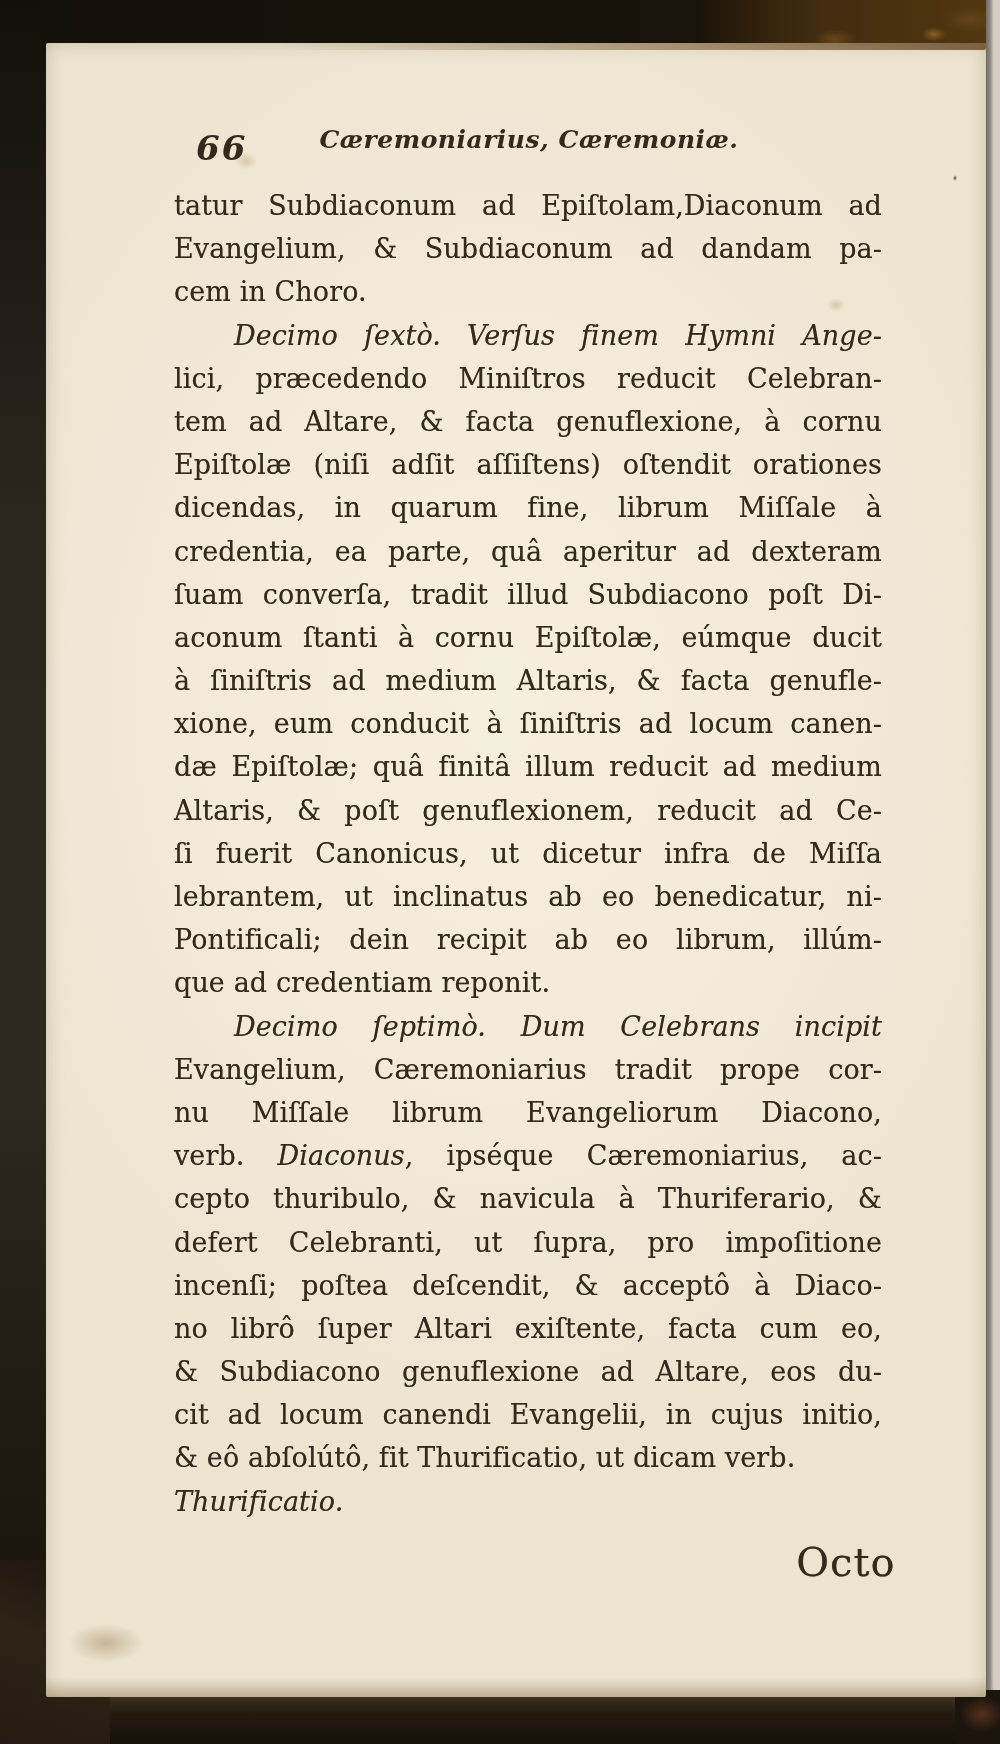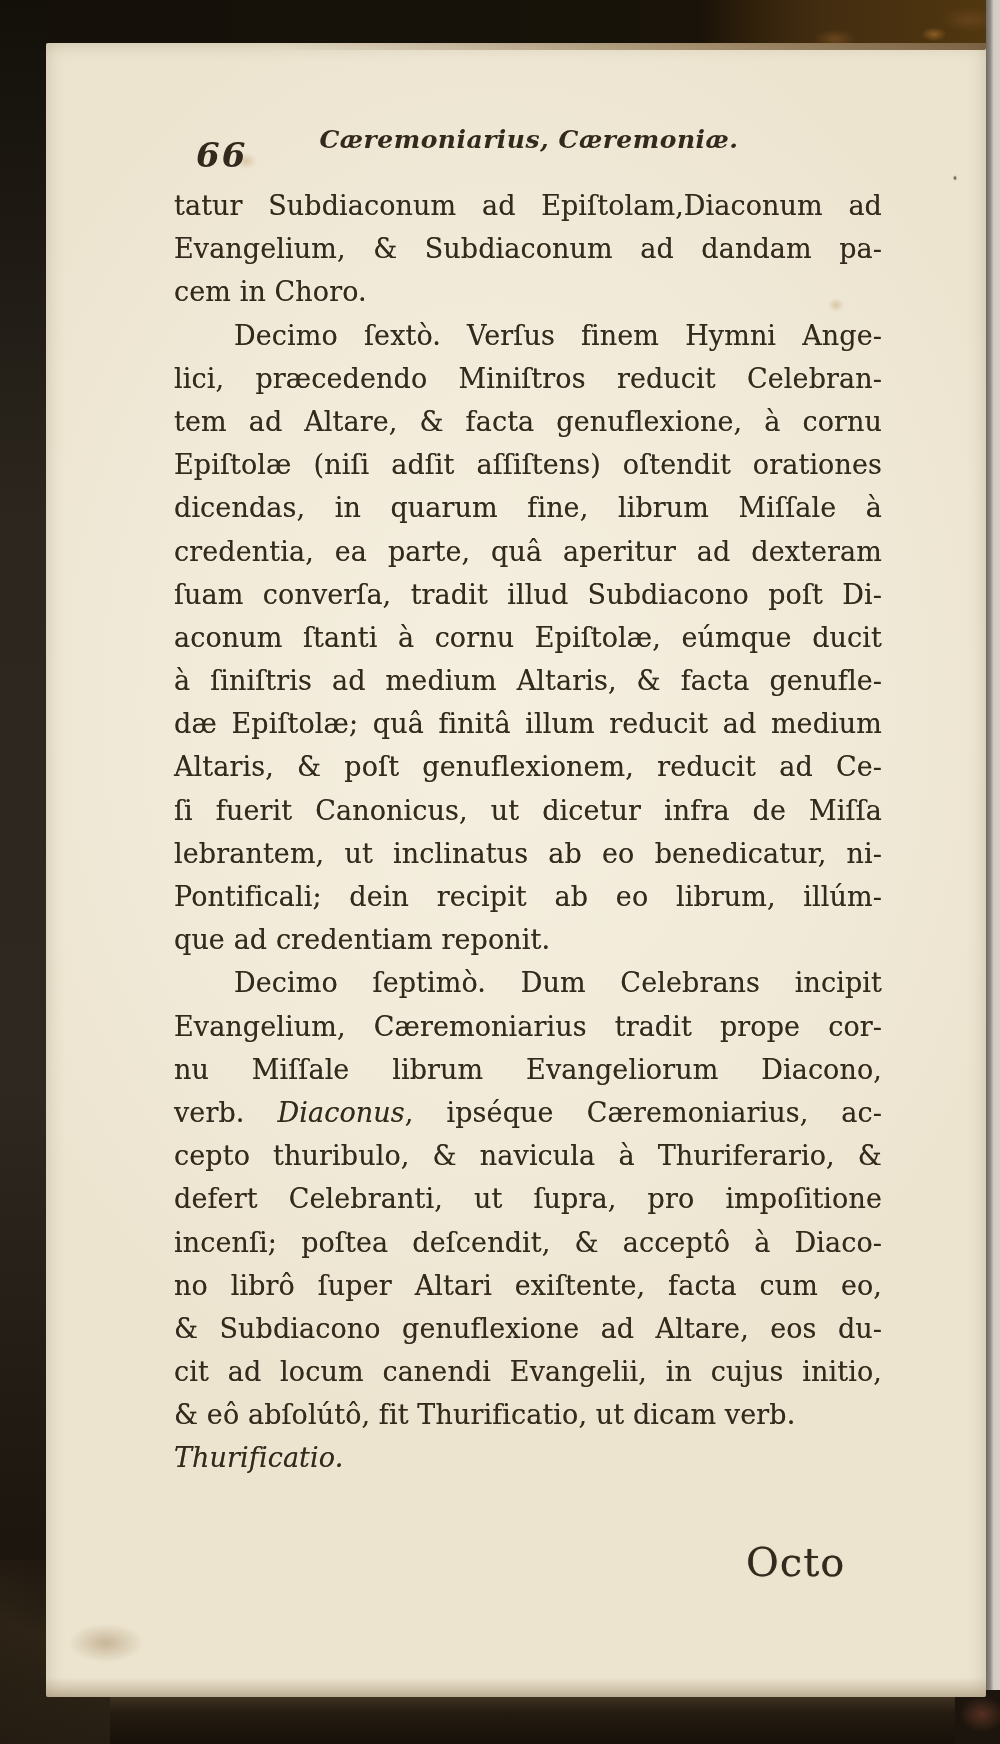--- a/index.html
+++ b/index.html
@@ -45,36 +45,36 @@
     box-shadow:inset 0 0 18px rgba(90,70,40,.25);
     border-radius:2px;
   }
   .page-top-browning{position:absolute;left:230px;top:0;width:710px;height:7px;
     background:linear-gradient(90deg,rgba(110,78,36,0),rgba(110,78,36,.55) 60%,rgba(90,60,25,.75));
     border-radius:2px;}
   .page-bottom-browning{position:absolute;left:0;top:1634px;width:940px;height:20px;
     background:linear-gradient(180deg,rgba(120,95,60,0),rgba(120,95,60,.3));}
 
   .headrow{position:absolute;left:128px;top:82px;width:710px;height:50px;color:var(--ink);}
-  .page-number{position:absolute;left:22px;top:10px;font-size:34px;font-style:italic;font-weight:bold;letter-spacing:2px;}
+  .page-number{position:absolute;left:22px;top:3px;font-size:34px;font-style:italic;font-weight:bold;letter-spacing:2px;}
   .running-title{position:absolute;left:0;width:100%;text-align:center;
     font-size:25px;font-style:italic;font-weight:bold;letter-spacing:.5px;}
 
   .body-lines{position:absolute;left:128px;top:141px;width:708px;color:var(--ink);}
   .line{
     height:43.2px;line-height:43.2px;font-size:27px;
     text-align:justify;text-align-last:justify;
     white-space:nowrap;letter-spacing:.1px;
     text-shadow:0 0 .6px rgba(51,42,29,.55);
   }
   .line.no-just{text-align-last:left;}
-  .line.indent{padding-left:60px;}
+  .line.indent{padding-left:60px;font-style:italic;}
   .it{font-style:italic;}
 
-  .catchword{position:absolute;left:700px;top:1496px;width:200px;text-align:left;
+  .catchword{position:absolute;left:700px;top:1496px;width:200px;text-align:center;
     color:var(--ink);font-size:40px;letter-spacing:1px;
     text-shadow:0 0 .8px rgba(51,42,29,.6);}
 </style>
 </head>
 <body>
 
 <div class="stage">
   <div class="band-top"></div>
   <div class="band-left"></div>
   <div class="leather-top-right"></div>
@@ -98,20 +98,21 @@
         <div class="line no-just"><span>cem in Choro.</span></div>
         <div class="line indent"><span>Decimo ſextò. Verſus finem Hymni Ange-</span></div>
         <div class="line"><span>lici, præcedendo Miniſtros reducit Celebran-</span></div>
         <div class="line"><span>tem ad Altare, &amp; facta genuflexione, à cornu</span></div>
         <div class="line"><span>Epiſtolæ (niſi adſit aſſiſtens) oſtendit orationes</span></div>
         <div class="line"><span>dicendas, in quarum fine, librum Miſſale à</span></div>
         <div class="line"><span>credentia, ea parte, quâ aperitur ad dexteram</span></div>
         <div class="line"><span>ſuam converſa, tradit illud Subdiacono poſt Di-</span></div>
         <div class="line"><span>aconum ſtanti à cornu Epiſtolæ, eúmque ducit</span></div>
         <div class="line"><span>à ſiniſtris ad medium Altaris, &amp; facta genufle-</span></div>
+        <div class="line"><span>xione, eum conducit à ſiniſtris ad locum canen-</span></div>
         <div class="line"><span>dæ Epiſtolæ; quâ finitâ illum reducit ad medium</span></div>
         <div class="line"><span>Altaris, &amp; poſt genuflexionem, reducit ad Ce-</span></div>
         <div class="line"><span>ſi fuerit Canonicus, ut dicetur infra de Miſſa</span></div>
         <div class="line"><span>lebrantem, ut inclinatus ab eo benedicatur, ni-</span></div>
         <div class="line"><span>Pontificali; dein recipit ab eo librum, illúm-</span></div>
         <div class="line no-just"><span>que ad credentiam reponit.</span></div>
         <div class="line indent"><span>Decimo ſeptimò. Dum Celebrans incipit</span></div>
         <div class="line"><span>Evangelium, Cæremoniarius tradit prope cor-</span></div>
         <div class="line"><span>nu Miſſale librum Evangeliorum Diacono,</span></div>
         <div class="line"><span>verb. </span><span class="it">Diaconus</span><span>, ipséque Cæremoniarius, ac-</span></div>

